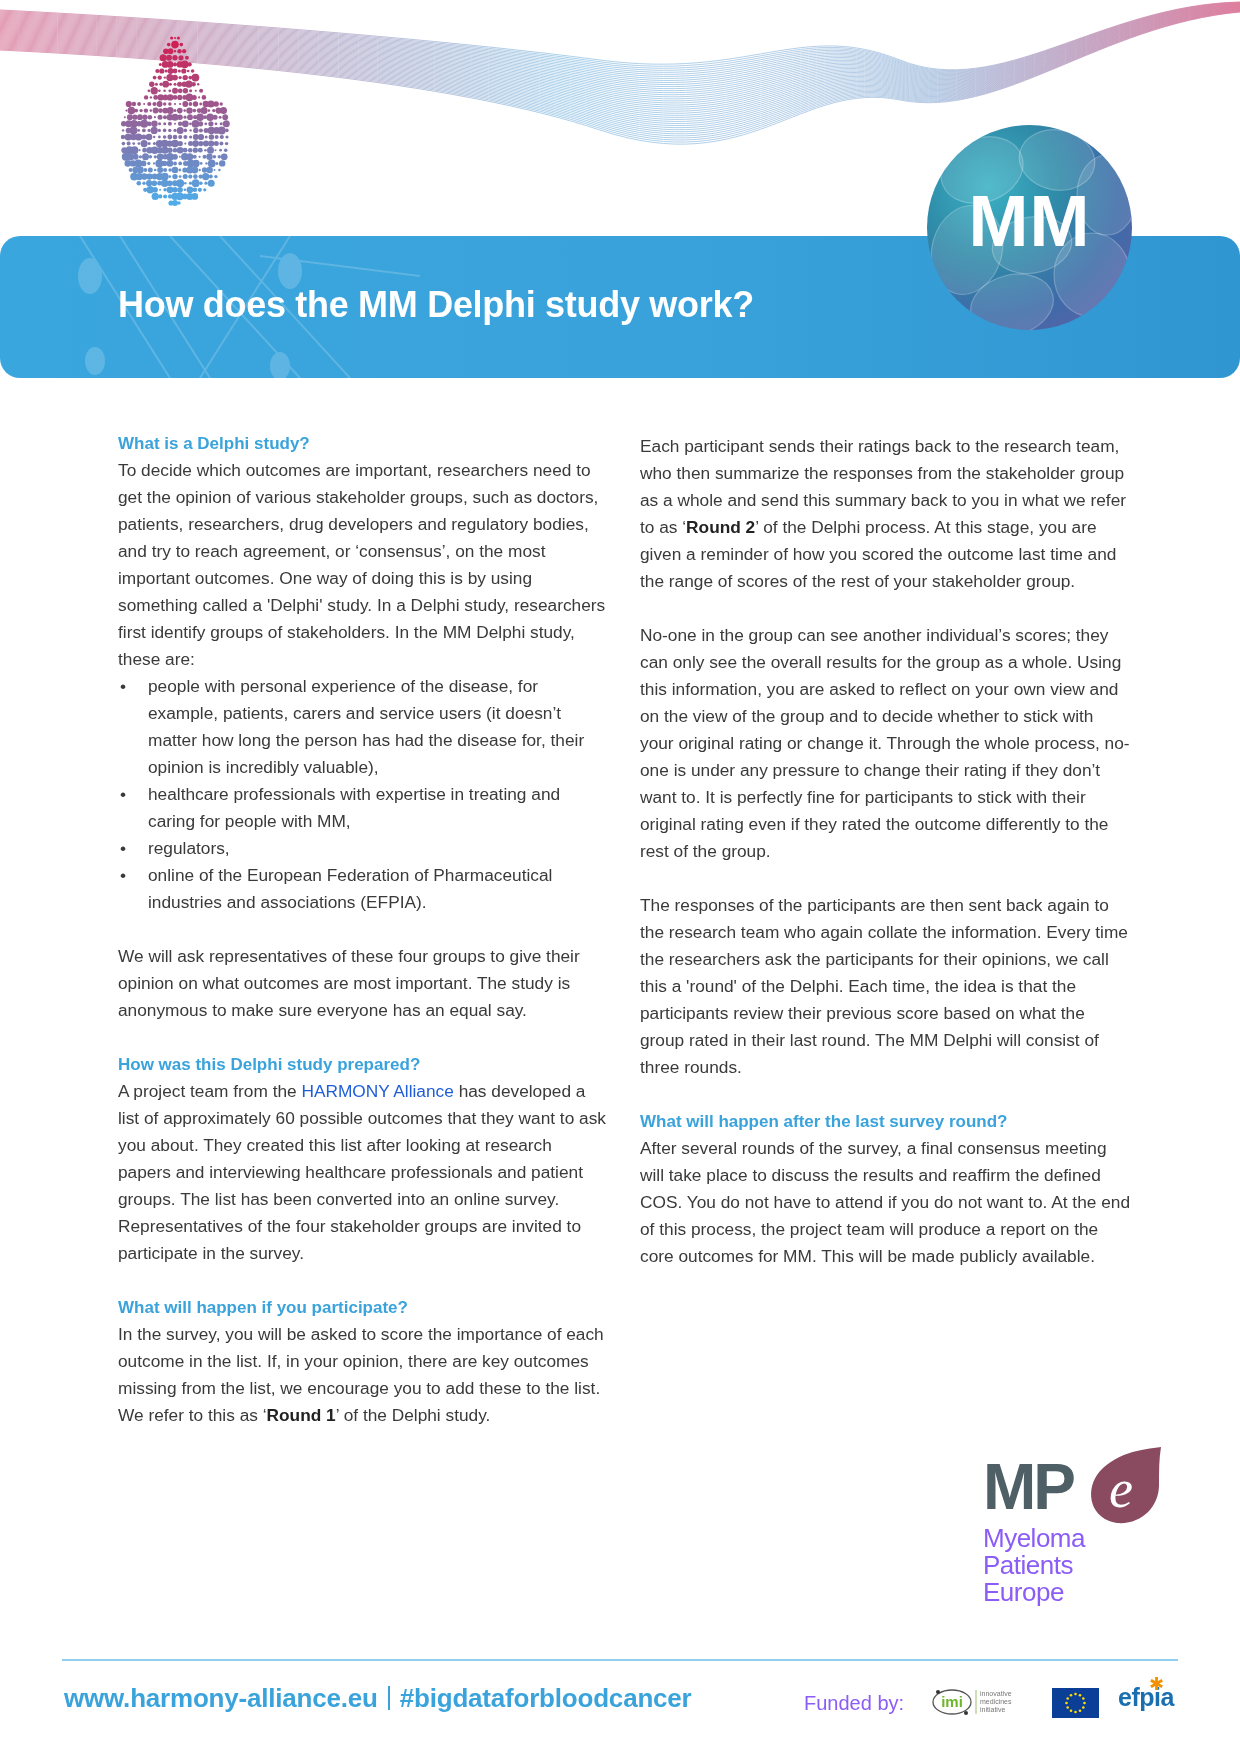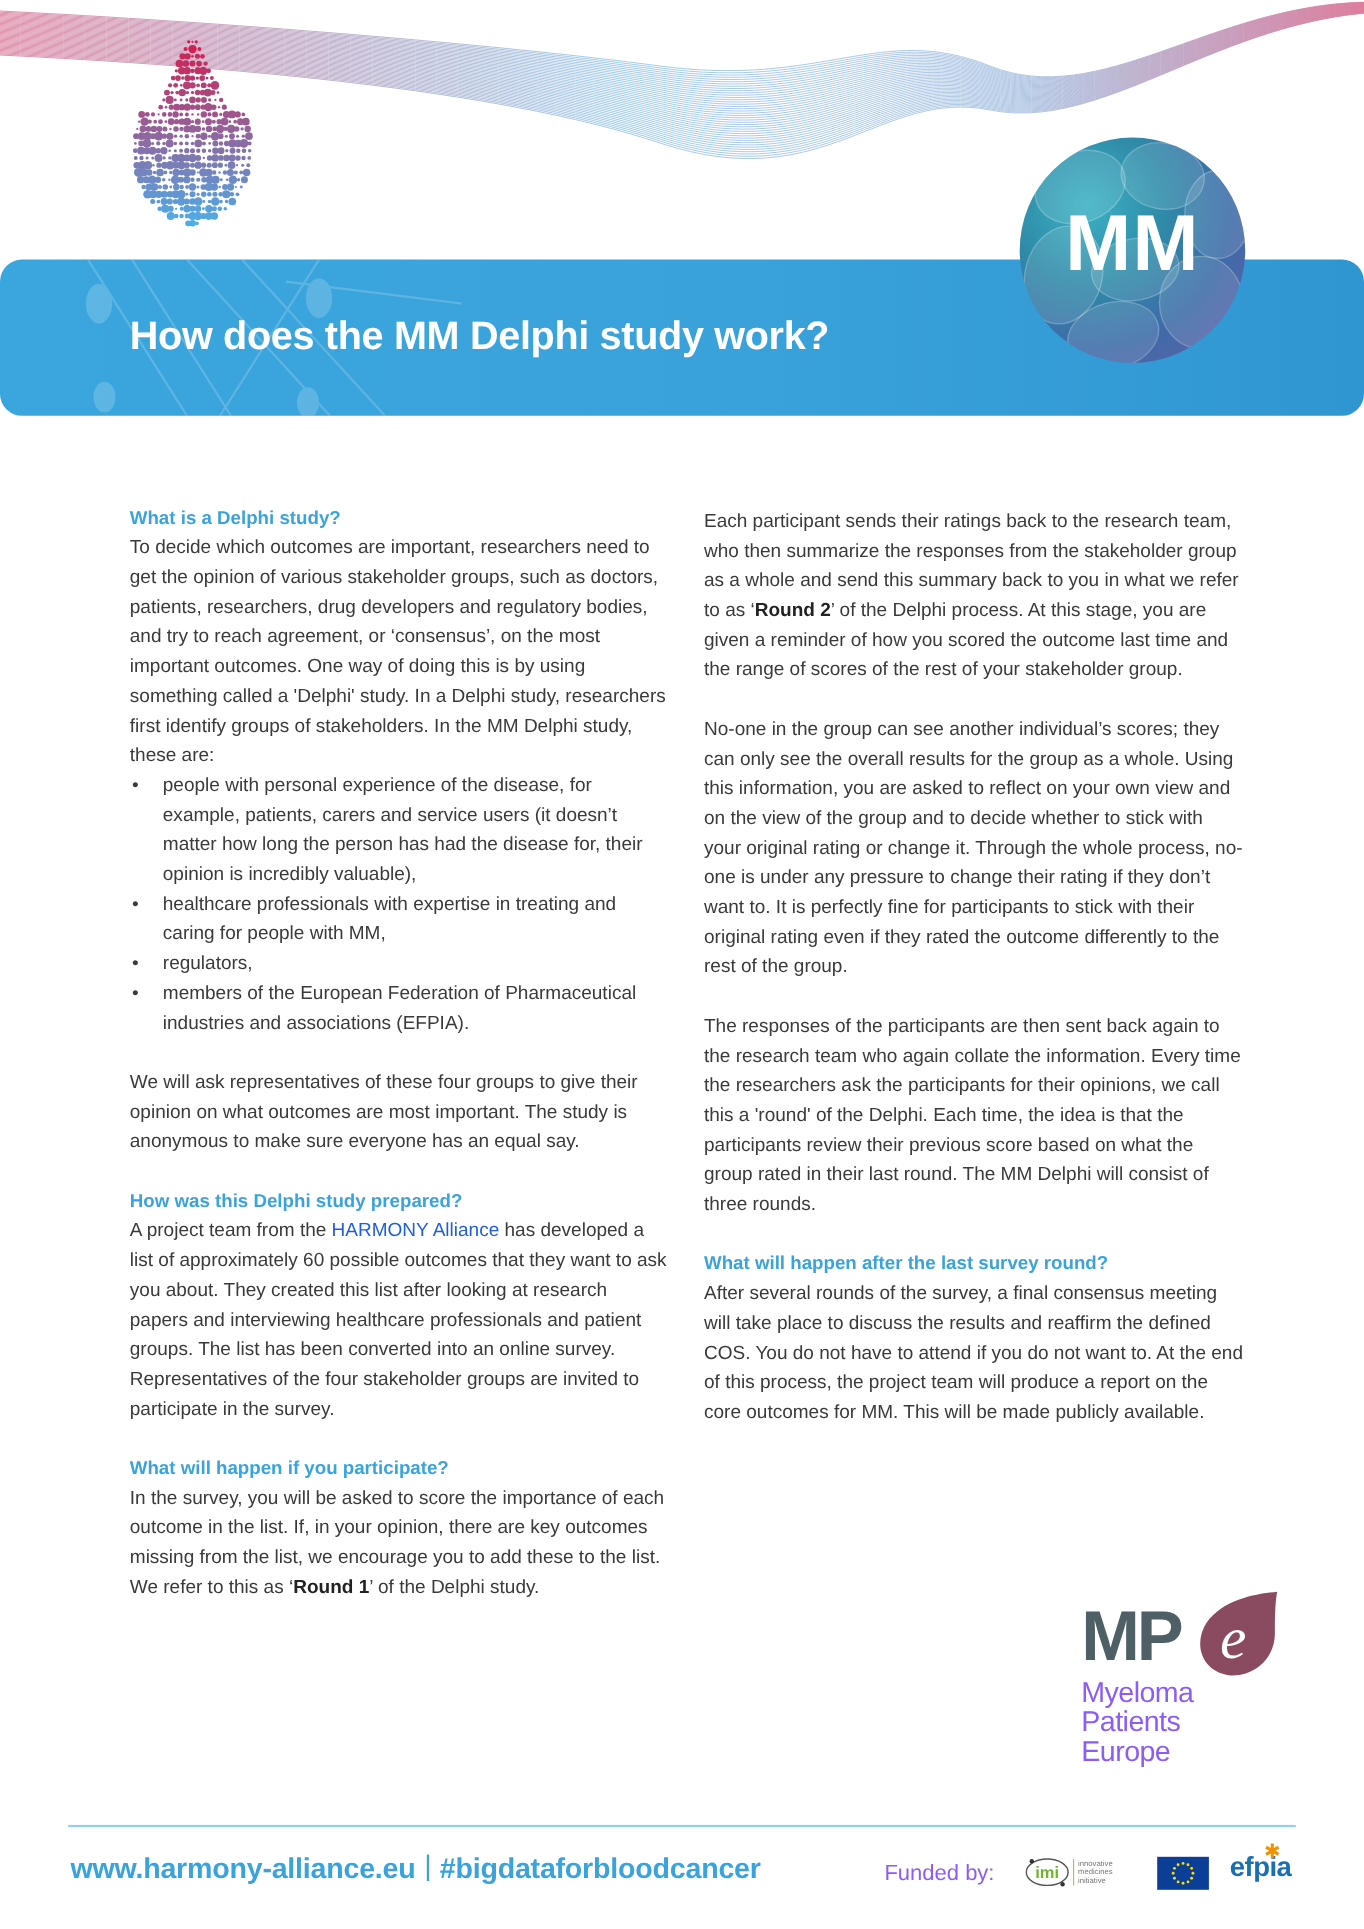--- a/index.html
+++ b/index.html
@@ -15,21 +15,21 @@
     .banner { position: absolute; left: 0; top: 236px; width: 1240px; height: 142px;
       background: linear-gradient(90deg, #3aa6de 0%, #3aa2da 55%, #2f96d2 100%); overflow: hidden; border-radius: 20px; }
     .banner .deco { position: absolute; left: 0; top: 0; width: 1240px; height: 142px; opacity: 0.18; }
     .banner .title { position: absolute; left: 118px; top: 48px; font-size: 36px; color: #ffffff; font-weight: 700; letter-spacing: -0.3px; }
 
     .badge { position: absolute; left: 927px; top: 125px; width: 205px; height: 205px; border-radius: 50%; overflow: hidden;
       background: radial-gradient(circle at 30% 30%, #3bb2c4 0%, #2f8aa8 35%, #3e6ba8 65%, #6a5ea8 100%); }
     .badge svg { position: absolute; left: 0; top: 0; }
     .badge .label { position: absolute; left: 0; width: 100%; top: 55px; text-align: center; color: #ffffff; font-size: 72px; font-weight: 700; letter-spacing: 1px; }
 
-    .col { position: absolute; top: 430px; width: 490px; font-size: 17.3px; line-height: 27px; color: #3a3a3a; margin-top: 27px; }
+    .col { position: absolute; top: 430px; width: 490px; font-size: 17.3px; line-height: 27px; color: #3a3a3a; }
     .col.left { left: 118px; }
     .col.right { left: 640px; top: 433px; }
     .col p { margin: 0; }
     .col .gap { height: 27px; }
     .col h3 { font-size: 17px; line-height: 27px; font-weight: 700; color: #3aa3db; margin: 0; }
     .col ul { list-style: none; margin: 0; padding: 0; }
     .col li { position: relative; padding-left: 30px; }
     .col li::before { content: "\2022"; position: absolute; left: 2px; top: 0; color: #3a3a3a; }
     .col b { font-weight: 700; color: #222; }
     .col .link { color: #1f5ed8; }
@@ -504,21 +504,21 @@
   <div class="label">MM</div>
 </div>
 
 <div class="col left">
   <h3>What is a Delphi study?</h3>
   <p>To decide which outcomes are important, researchers need to get the opinion of various stakeholder groups, such as doctors, patients, researchers, drug developers and regulatory bodies, and try to reach agreement, or ‘consensus’, on the most important outcomes. One way of doing this is by using something called a 'Delphi' study. In a Delphi study, researchers first identify groups of stakeholders. In the MM Delphi study, these are:</p>
   <ul>
     <li>people with personal experience of the disease, for example, patients, carers and service users (it doesn’t matter how long the person has had the disease for, their opinion is incredibly valuable),</li>
     <li>healthcare professionals with expertise in treating and caring for people with MM,</li>
     <li>regulators,</li>
-    <li>members of the European Federation of Pharmaceutical industries and associations (EFPIA).</li>
+    <li>online of the European Federation of Pharmaceutical industries and associations (EFPIA).</li>
   </ul>
   <div class="gap"></div>
   <p>We will ask representatives of these four groups to give their opinion on what outcomes are most important. The study is anonymous to make sure everyone has an equal say.</p>
   <div class="gap"></div>
   <h3>How was this Delphi study prepared?</h3>
   <p><span>A project team from the </span><span class="link">HARMONY Alliance</span><span> has developed a list of approximately 60 possible outcomes that they want to ask you about. They created this list after looking at research papers and interviewing healthcare professionals and patient groups. The list has been converted into an online survey. Representatives of the four stakeholder groups are invited to participate in the survey.</span></p>
   <div class="gap"></div>
   <h3>What will happen if you participate?</h3>
   <p><span>In the survey, you will be asked to score the importance of each outcome in the list. If, in your opinion, there are key outcomes missing from the list, we encourage you to add these to the list. We refer to this as ‘</span><b>Round 1</b><span>’ of the Delphi study.</span></p>
 </div>

